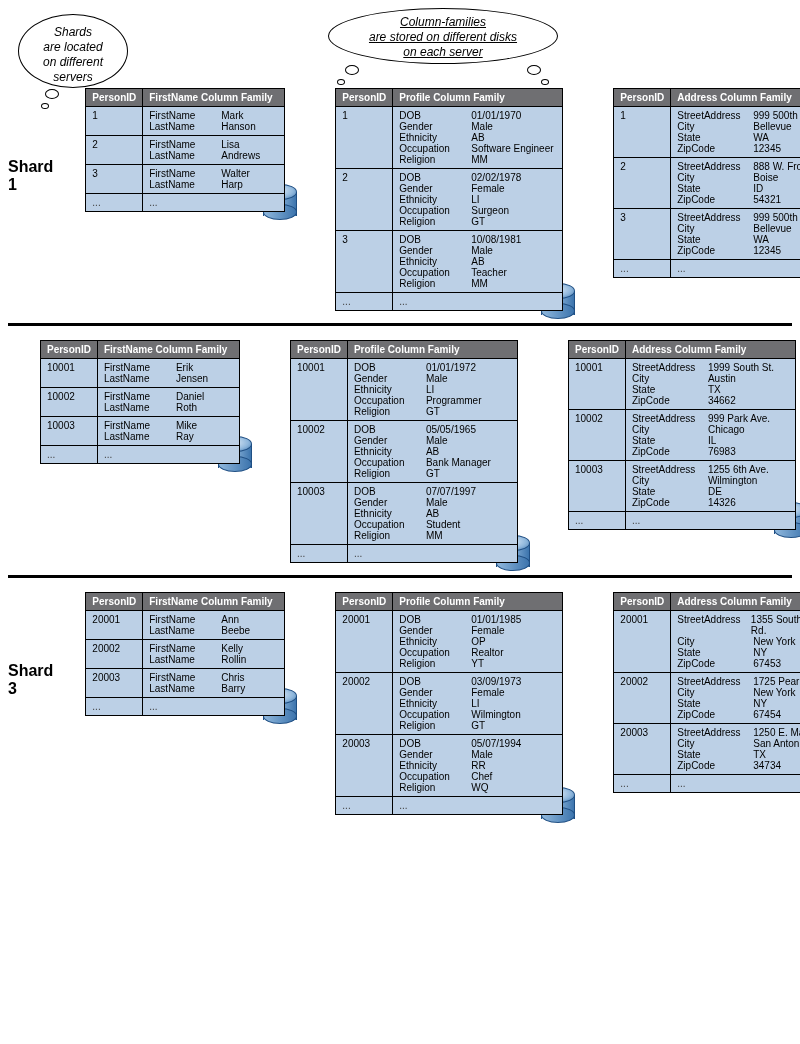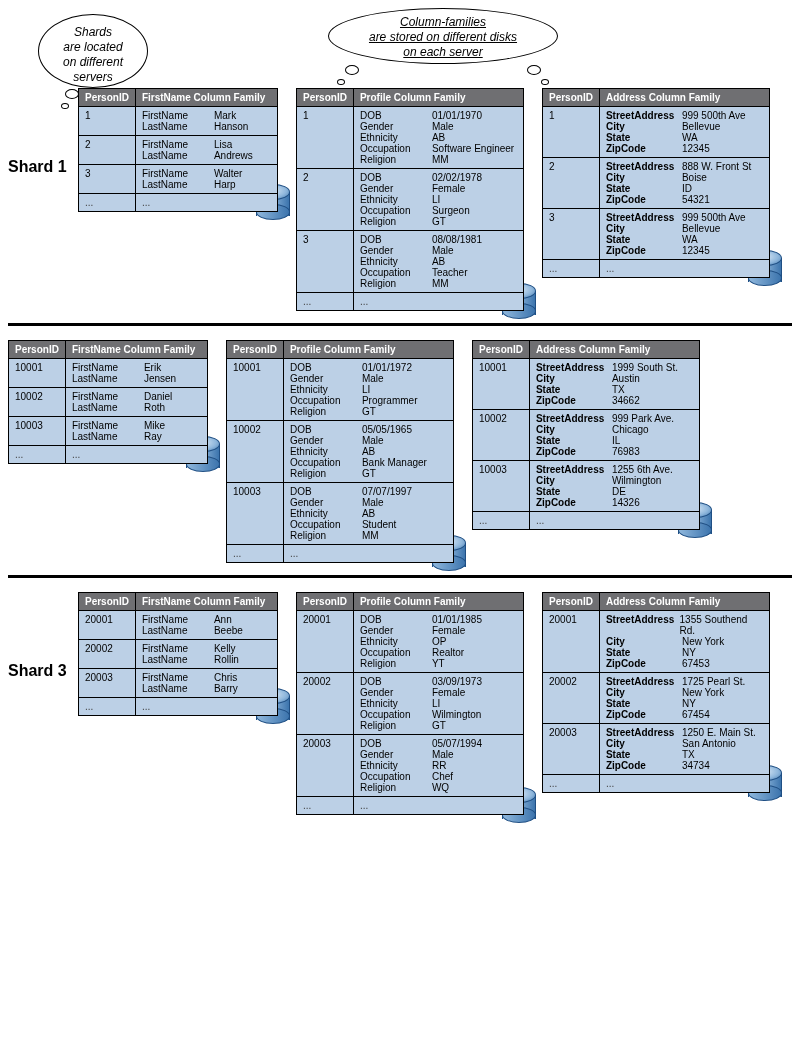--- a/index.html
+++ b/index.html
@@ -17,39 +17,39 @@
     background: #fff;
     border: 1px solid #000;
     border-radius: 50%;
     text-align: center;
     font-style: italic;
     font-family: "Comic Sans MS", cursive, sans-serif;
     font-size: 12px;
     padding: 10px 8px;
     line-height: 1.25;
   }
-  .bubble-shard { left: 30px; top: 6px; width: 110px; height: 74px; }
+  .bubble-shard { left: 10px; top: 6px; width: 110px; height: 74px; }
   .bubble-cf    { left: 320px; top: 0px; width: 230px; height: 56px; padding-top:6px;text-decoration:underline; }
   .bubble .tail1, .bubble .tail2 {
     position: absolute; background:#fff; border:1px solid #000; border-radius:50%;
   }
   .bubble-shard .tail1 { width:14px; height:10px; bottom:-12px; left:26px; }
   .bubble-shard .tail2 { width:8px;  height:6px;  bottom:-22px; left:22px; }
   .bubble-cf .tail1 { width:14px; height:10px; bottom:-12px; left:16px; }
   .bubble-cf .tail2 { width:8px;  height:6px;  bottom:-22px; left:8px;  }
   .bubble-cf .tail1b { position:absolute; background:#fff; border:1px solid #000; border-radius:50%; width:14px; height:10px; bottom:-12px; right:16px; }
   .bubble-cf .tail2b { position:absolute; background:#fff; border:1px solid #000; border-radius:50%; width:8px;  height:6px;  bottom:-22px; right:8px;  }
 
   .diagram { position: relative; padding-top: 80px; }
 
   .shard-row { display:flex; align-items:flex-start; margin-bottom:8px; }
   .shard-label { width:70px; font-size:16px; font-weight:700; padding-top:70px; }
   .cf-wrap { flex:1; display:flex; gap:18px; align-items:flex-start; }
   
-  .cf-col { position:relative; }
+  .cf-col { position:relative;margin-left:32px; }
   .cf-col.cf-name { width:200px; }
   .cf-col.cf-prof { width:228px; }
   .cf-col.cf-addr { width:228px; }
 
   table.cf {
     border-collapse: collapse;
     width: 100%;
     background: #bcd0e6;
     position: relative;
     z-index: 2;
@@ -57,21 +57,21 @@
   table.cf th {
     background:#6f6f72; color:#fff; font-weight:600;
     border:1px solid #000; padding:3px 6px; font-size:10px; text-align:left;
   }
   table.cf td {
     border:1px solid #000; padding:3px 6px; vertical-align:top; font-size:10px;
   }
   table.cf td.id { width:46px; }
   .kv { display:flex; }
   .kv .k { width:72px; }
-  .cf-addr .kv .k { width:76px;font-weight:bold; }
+  .cf-addr .kv .k { width:76px; }
   .ellipsis { color:#444; }
 
   .disk {
     position:absolute; right:-12px; bottom:-8px; width:34px; height:36px; z-index:1;
   }
   .disk .cyl {
     position:absolute; left:0; top:8px; width:34px; height:24px;
     background: linear-gradient(90deg,#cfe0f2 0%, #8fb7dc 45%, #3c74ad 100%);
     border:1px solid #1f4f84; border-top:none; border-bottom:none;
   }
@@ -222,21 +222,21 @@
                       <span class="k">Religion</span>
                       <span class="v">GT</span>
                     </div>
                   </td>
                 </tr>
                 <tr>
                   <td class="id">3</td>
                   <td>
                     <div class="kv">
                       <span class="k">DOB</span>
-                      <span class="v">08/08/1981</span>
+                      <span class="v">10/08/1981</span>
                     </div>
                     <div class="kv">
                       <span class="k">Gender</span>
                       <span class="v">Male</span>
                     </div>
                     <div class="kv">
                       <span class="k">Ethnicity</span>
                       <span class="v">AB</span>
                     </div>
                     <div class="kv">

